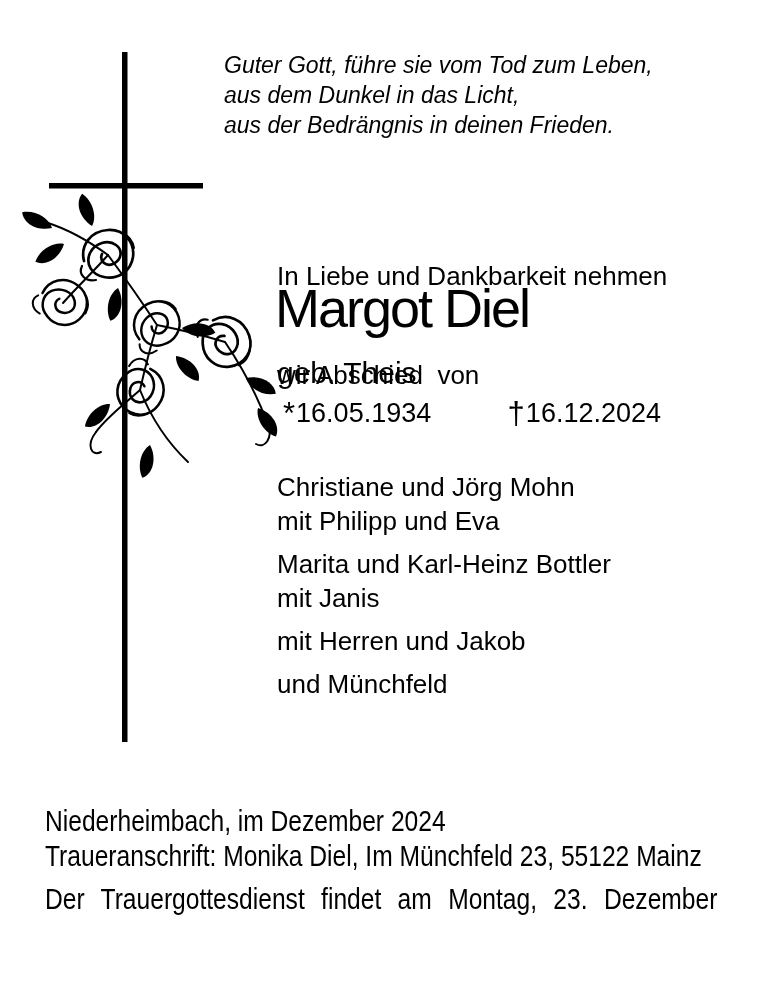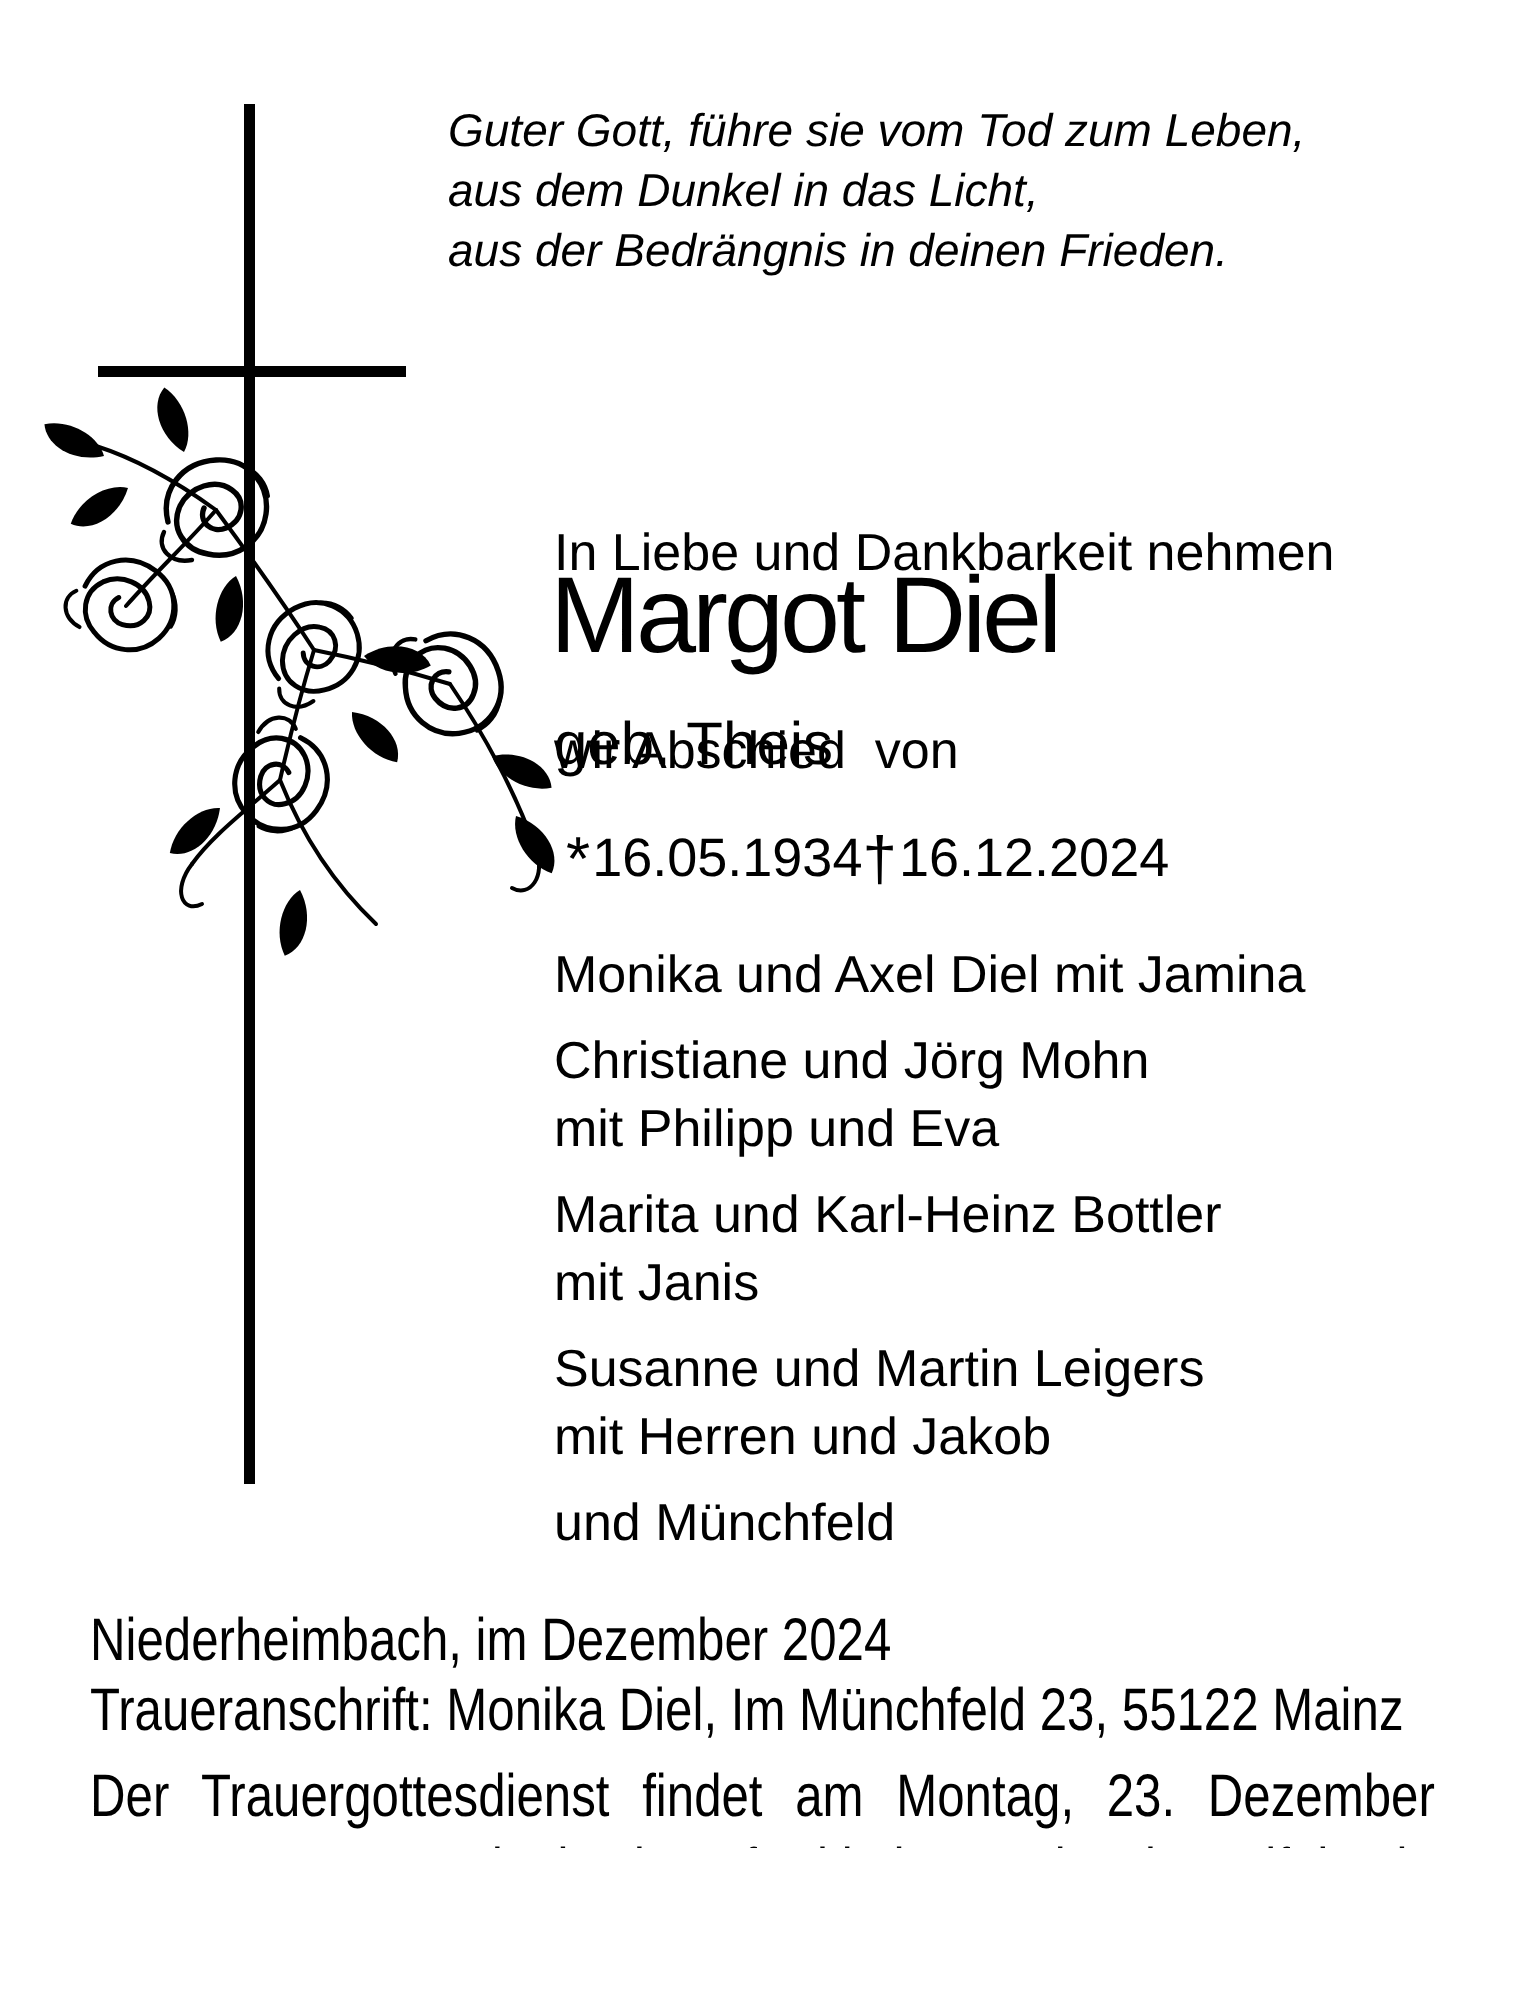--- a/index.html
+++ b/index.html
@@ -55,24 +55,24 @@
     position: absolute;
     left: 277px; top: 356px;
     width: 420px;
     font-size: 30px;
     line-height: 34px;
   }
 
   
   .dates {
     position: absolute;
-    left: 283px; top: 412px;
+    left: 283px; top: 396px;
     width: 378px;
     display: flex;
-    justify-content: flex-start;
+    justify-content: space-between;
     font-size: 27px;
     line-height: 32px;
   }
   .date-item { white-space: nowrap; }
   .date-symbol {
     font-size: 31px;
     position: relative;
     top: 2px;
     padding-right: 1px;
   }
@@ -183,32 +183,28 @@
     <div class="date-item">
       <span class="date-symbol">*</span><span>16.05.1934</span>
     </div>
     <div class="date-item">
       <span class="date-symbol">†</span><span>16.12.2024</span>
     </div>
   </div>
 
   <div class="mourners">
     <div class="mourner-group">
-      <div class="mourner-line">Monika und Axel Diel mit Jamina</div>
-    </div>
-    <div class="mourner-group">
       <div class="mourner-line">Christiane und Jörg Mohn</div>
       <div class="mourner-line">mit Philipp und Eva</div>
     </div>
     <div class="mourner-group">
       <div class="mourner-line">Marita und Karl-Heinz Bottler</div>
       <div class="mourner-line">mit Janis</div>
     </div>
     <div class="mourner-group">
-      <div class="mourner-line">Susanne und Martin Leigers</div>
       <div class="mourner-line">mit Herren und Jakob</div>
     </div>
     <div class="mourner-group">
       <div class="mourner-line">und Münchfeld</div>
     </div>
   </div>
 
   <div class="footer">
     <div class="footer-line">Niederheimbach, im Dezember 2024</div>
     <div class="footer-line">Traueranschrift: Monika Diel, Im Münchfeld 23, 55122 Mainz</div>

